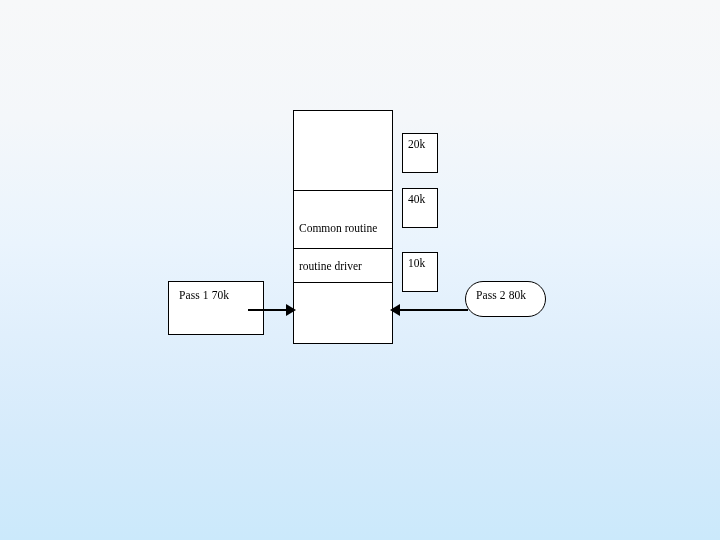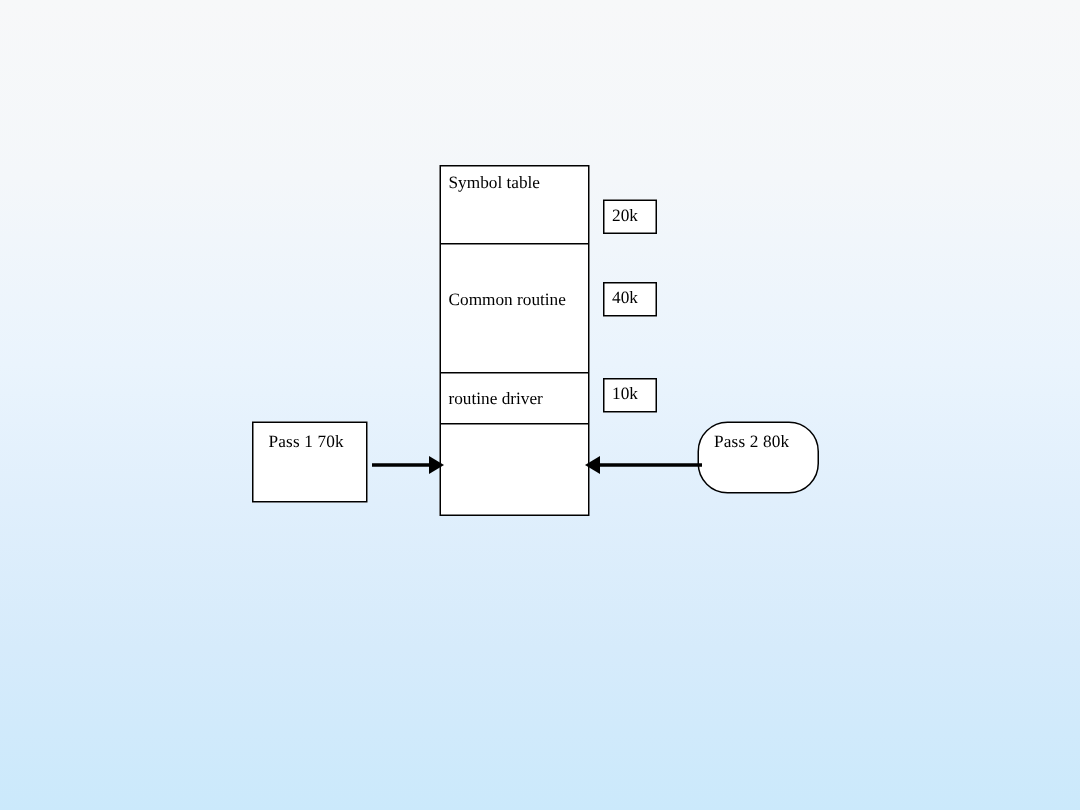--- a/index.html
+++ b/index.html
@@ -65,75 +65,72 @@
   .seg-label {
     position: absolute;
     left: 5px;
     font-size: 11.5px;
     line-height: 13px;
     color: #000000;
     white-space: nowrap;
   }
 
   #seg-symbol      { top: 0px;   height: 62px; }
-  #seg-common      { top: 51px;  height: 75px; border-top: 1.3px solid #000; padding-left: 40px; }
+  #seg-common      { top: 79px;  height: 75px; border-top: 1.3px solid #000; padding-left: 40px; }
   #seg-overlay     { top: 137px; height: 34px; border-top: 1.3px solid #000; }
   #seg-free        { top: 171px; height: 61px; border-top: 1.3px solid #000; }
 
   #seg-symbol  .seg-label { top: 5px; }
   #seg-common  .seg-label { top: 31px; }
   #seg-overlay .seg-label { top: 11px; }
 
   
   .size-tag {
     position: absolute;
     box-sizing: border-box;
     width: 36px;
-    height: 23px;
+    height: 40px;
     background: #ffffff;
     border: 1.3px solid #000000;
   }
   .size-tag span {
     position: absolute;
     left: 5px;
     top: 4px;
     font-size: 11.5px;
     line-height: 13px;
     color: #000000;
     white-space: nowrap;
   }
   #tag-20k { left: 402px; top: 133px; }
   #tag-30k { left: 402px; top: 188px; }
   #tag-10k { left: 402px; top: 252px; padding-left: 33px; }
 
   
-  #pass1-box { left: 168px; top: 281px; width: 77px;  height: 54px; }
-  #pass2-box { left: 465px; top: 281px; width: 81px;  height: 48px; border-radius: 20px; }
+  #pass1-box { left: 168px; top: 281px; width: 96px;  height: 54px; }
+  #pass2-box { left: 465px; top: 281px; width: 81px;  height: 36px; border-radius: 20px; }
   #pass1-box .label { top: 7px;  left: 10px; }
   #pass2-box .label { top: 7px;  left: 10px; }
 
   
   .arrow-svg {
     position: absolute;
     overflow: visible;
     pointer-events: none;
   }
   #arrow-pass1-to-memory { left: 248px; top: 300px; width: 48px; height: 20px; }
   #arrow-pass2-to-memory { left: 390px; top: 300px; width: 78px; height: 20px; }
 </style>
 </head>
 <body>
 
 <div id="slide">
 
   <div id="memory-column">
 
-    <div class="seg" id="seg-symbol">
-      <span class="seg-label">Symbol table</span>
-    </div>
 
     <div class="seg" id="seg-common">
       <span class="seg-label">Common routine</span>
     </div>
 
     <div class="seg" id="seg-overlay">
       <span class="seg-label">routine driver</span>
     </div>
 
     <div class="seg" id="seg-free">

